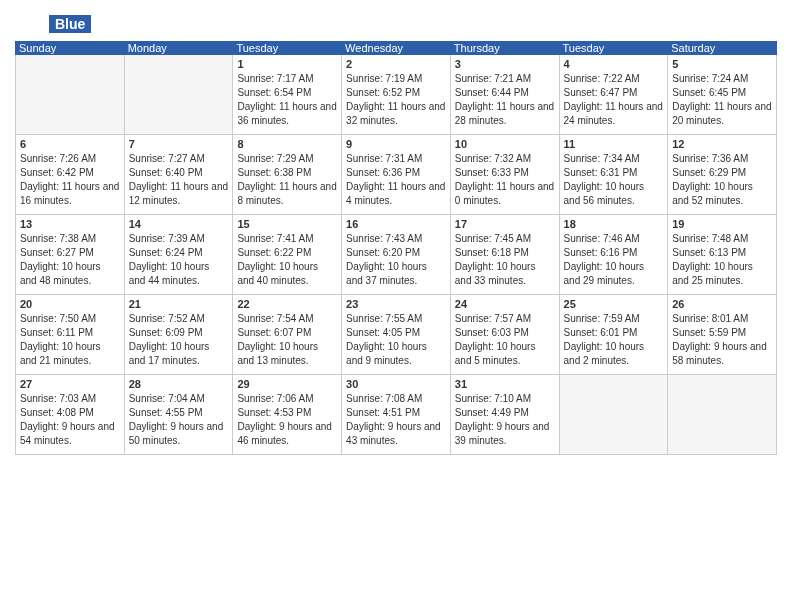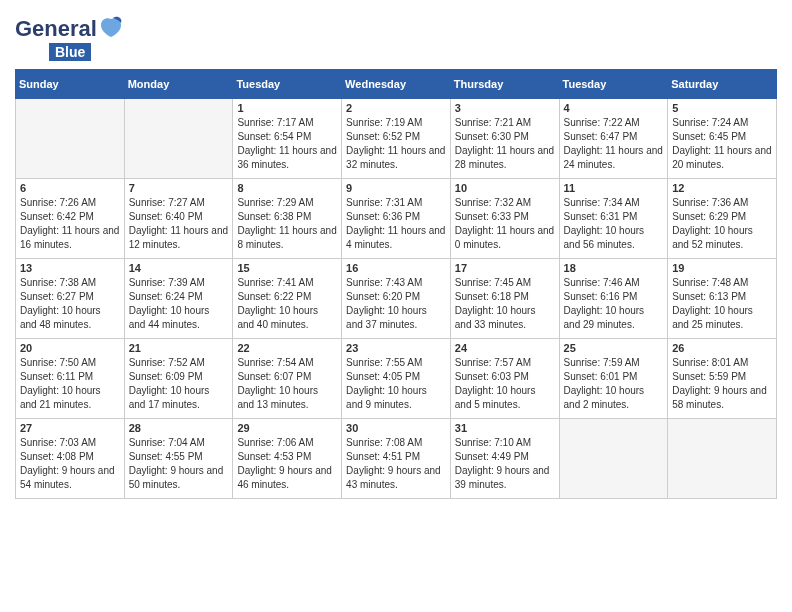--- a/index.html
+++ b/index.html
@@ -46,24 +46,24 @@
     }
     table {
       width: 100%;
       border-collapse: collapse;
       table-layout: fixed;
     }
     th {
       background-color: #2c5fa8;
       color: #fff;
       font-size: 11px;
-      padding: 8px 3px;
+      padding: 0 3px;
       text-align: left;
       border: 1px solid #2c5fa8;
-      font-weight: bold;
+      font-weight: normal;
     }
     td {
       border: 1px solid #ccc;
       vertical-align: top;
       padding: 3px 4px;
       font-size: 9px;
       color: #333;
       background: #fff;
       height: 80px;
     }
@@ -83,27 +83,20 @@
       line-height: 1.4;
     }
   </style>
 </head>
 <body>
 
 <div class="container">
   <div class="header">
     <div class="logo">
       <div>
-        <div style="display:flex; align-items:center;">
-          <span class="logo-text">General</span>
-          <svg width="24" height="28" viewBox="0 0 24 28" style="margin-left:2px;">
-            <path d="M12 4 C16 2, 22 4, 22 10 C22 16, 16 20, 12 22 C8 20, 2 16, 2 10 C2 4, 8 2, 12 4Z" fill="#4a90d9" opacity="0.8"></path>
-            <path d="M14 3 C18 0, 24 3, 22 8 C20 5, 16 4, 14 3Z" fill="#2c5fa8"></path>
-          </svg>
-        </div>
         <div style="display:flex;">
           <span style="background:#2c5fa8; color:white; font-size:14px; font-weight:bold; padding:1px 6px;margin-left:34px;">Blue</span>
         </div>
       </div>
     </div>
     <div class="title-block">
       <div class="month-title"></div>
       <div class="location"></div>
     </div>
   </div>
@@ -134,21 +127,21 @@
           <td>
             <span class="day-number">2</span>
             <div class="day-info">Sunrise: 7:19 AM
 Sunset: 6:52 PM
 Daylight: 11 hours
 and 32 minutes.</div>
           </td>
           <td>
             <span class="day-number">3</span>
             <div class="day-info">Sunrise: 7:21 AM
-Sunset: 6:30 PM
+Sunset: 6:44 PM
 Daylight: 11 hours
 and 28 minutes.</div>
           </td>
           <td>
             <span class="day-number">4</span>
             <div class="day-info">Sunrise: 7:22 AM
 Sunset: 6:47 PM
 Daylight: 11 hours
 and 24 minutes.</div>
           </td>

